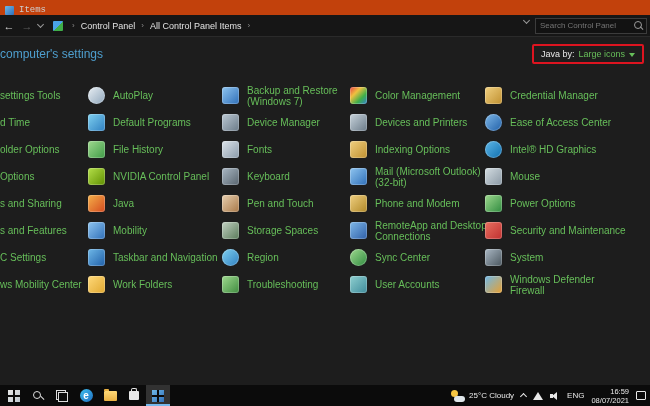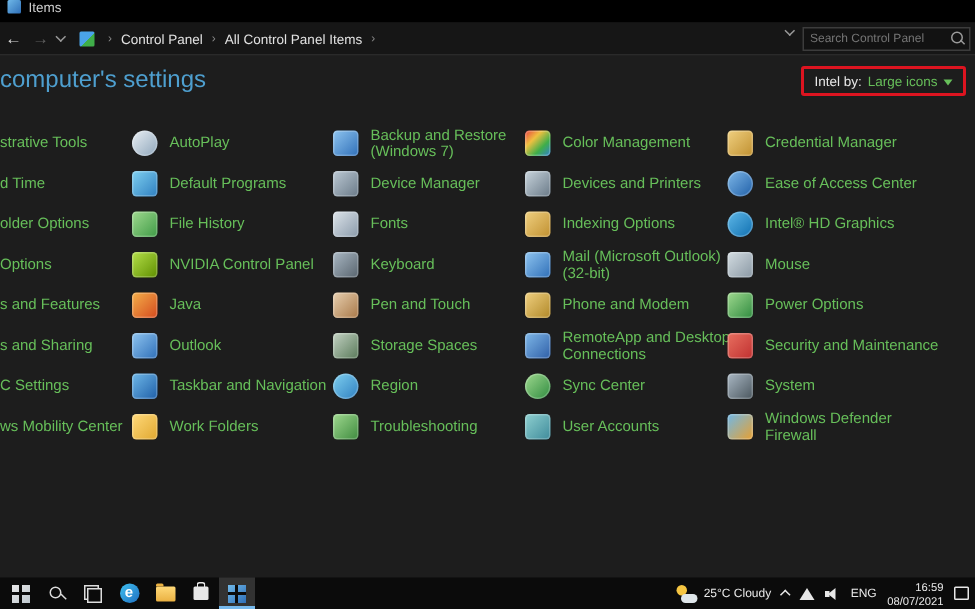--- a/index.html
+++ b/index.html
@@ -4,22 +4,22 @@
 <style>
   :root{
     --link:#67bf5a; --heading:#4e9fcf; --red:#dd1420; --accent:#76b9ed;
   }
   *{box-sizing:border-box; margin:0; padding:0;}
   html,body{width:650px;height:406px;background:#000;}
   body{font-family:"Liberation Sans","DejaVu Sans",sans-serif; overflow:hidden;}
   .screen{position:relative;width:650px;height:406px;background:#1d1d1d;overflow:hidden;}
 
   
-  .titlebar{position:absolute;top:0;left:0;right:0;height:15px;background:#000000;
-    display:flex;align-items:flex-start;gap:5px;padding-left:5px;}
+  .titlebar{position:absolute;top:0;left:0;right:0;height:15px;background:#c2410c;
+    display:flex;align-items:flex-end;gap:5px;padding-left:5px;font-family:Liberation Mono, monospace;}
   .title-tile{width:9px;height:9px;border-radius:1px;
     background:linear-gradient(135deg,#6fb8e8,#2f6fb8);} 
   .title-text{color:#cfcfcf;font-size:9px;}
 
   
   .navbar{position:absolute;top:15px;left:0;right:0;height:22px;background:#161616;
     border-bottom:1px solid #2a2a2a;display:flex;align-items:center;font-size:9px;}
   .nav-arrow{width:18px;text-align:center;font-size:11px;cursor:pointer;}
   .nav-arrow.back{color:#d8d8d8;}
   .nav-arrow.back::before{content:"\2190";}
@@ -37,21 +37,21 @@
   .search-box input{flex:1;min-width:0;background:transparent;border:none;outline:none;
     color:#bbb;font-size:8px;padding:0 4px;font-family:inherit;}
   .mag{position:relative;width:11px;height:11px;flex:0 0 11px;margin-right:2px;}
   .mag::before{content:"";position:absolute;left:1px;top:1px;width:6px;height:6px;
     border:1.2px solid #9a9a9a;border-radius:50%;}
   .mag::after{content:"";position:absolute;right:1px;bottom:1px;width:4px;height:1.2px;
     background:#9a9a9a;transform:rotate(45deg);transform-origin:right center;}
 
   
   .header-row{position:absolute;top:40px;left:0;right:0;height:28px;display:flex;align-items:center;}
-  .heading{color:var(--heading);font-size:16px;text-align:right;}
+  .heading{color:var(--heading);font-size:12px;text-align:right;}
   .viewby{margin-left:auto;margin-right:6px;display:flex;align-items:center;gap:4px;
     border:2px solid var(--red);border-radius:2px;padding:3px 7px;cursor:pointer;}
   .vb-label{color:#e8e8e8;font-size:9px;}
   .vb-value{color:var(--link);font-size:9px;}
   .vb-caret{width:0;height:0;border-left:3px solid transparent;border-right:3px solid transparent;
     border-top:4px solid var(--link);margin-top:1px;}
 
   
   #cp-grid{position:absolute;top:82px;left:0;right:0;height:250px;}
   .col{position:absolute;top:0;}
@@ -148,45 +148,45 @@
       <div class="search-box">
         <input type="text" placeholder="Search Control Panel" style="">
         <span class="mag"></span>
       </div>
     </div>
   </div>
 
   <div class="header-row">
     <span class="heading">computer's settings</span>
     <div class="viewby">
-      <span class="vb-label">Intel by:</span>
+      <span class="vb-label">Java by:</span>
       <span class="vb-value">Large icons</span>
       <span class="vb-caret"></span>
     </div>
   </div>
 
   <div id="cp-grid">
       <div class="col col0">
         <div class="cp-item">
-          <span class="cp-label">strative Tools</span>
+          <span class="cp-label">settings Tools</span>
         </div>
         <div class="cp-item">
           <span class="cp-label">d Time</span>
         </div>
         <div class="cp-item">
           <span class="cp-label">older Options</span>
         </div>
         <div class="cp-item">
           <span class="cp-label">Options</span>
         </div>
         <div class="cp-item">
+          <span class="cp-label">s and Sharing</span>
+        </div>
+        <div class="cp-item">
           <span class="cp-label">s and Features</span>
-        </div>
-        <div class="cp-item">
-          <span class="cp-label">s and Sharing</span>
         </div>
         <div class="cp-item">
           <span class="cp-label">C Settings</span>
         </div>
         <div class="cp-item">
           <span class="cp-label">ws Mobility Center</span>
         </div>
       </div>
       <div class="col col1">
         <div class="cp-item">
@@ -204,21 +204,21 @@
         <div class="cp-item">
           <span class="cp-icon" style="background: linear-gradient(135deg, rgb(181, 224, 74), rgb(95, 143, 0));"></span>
           <span class="cp-label">NVIDIA Control Panel</span>
         </div>
         <div class="cp-item">
           <span class="cp-icon" style="background: linear-gradient(135deg, rgb(245, 176, 74), rgb(212, 74, 30));"></span>
           <span class="cp-label">Java</span>
         </div>
         <div class="cp-item">
           <span class="cp-icon" style="background: linear-gradient(135deg, rgb(143, 197, 240), rgb(47, 111, 184));"></span>
-          <span class="cp-label">Outlook</span>
+          <span class="cp-label">Mobility</span>
         </div>
         <div class="cp-item">
           <span class="cp-icon" style="background: linear-gradient(135deg, rgb(111, 184, 232), rgb(31, 95, 168));"></span>
           <span class="cp-label">Taskbar and Navigation</span>
         </div>
         <div class="cp-item">
           <span class="cp-icon" style="background: linear-gradient(135deg, rgb(255, 217, 122), rgb(224, 168, 48));"></span>
           <span class="cp-label">Work Folders</span>
         </div>
       </div>

